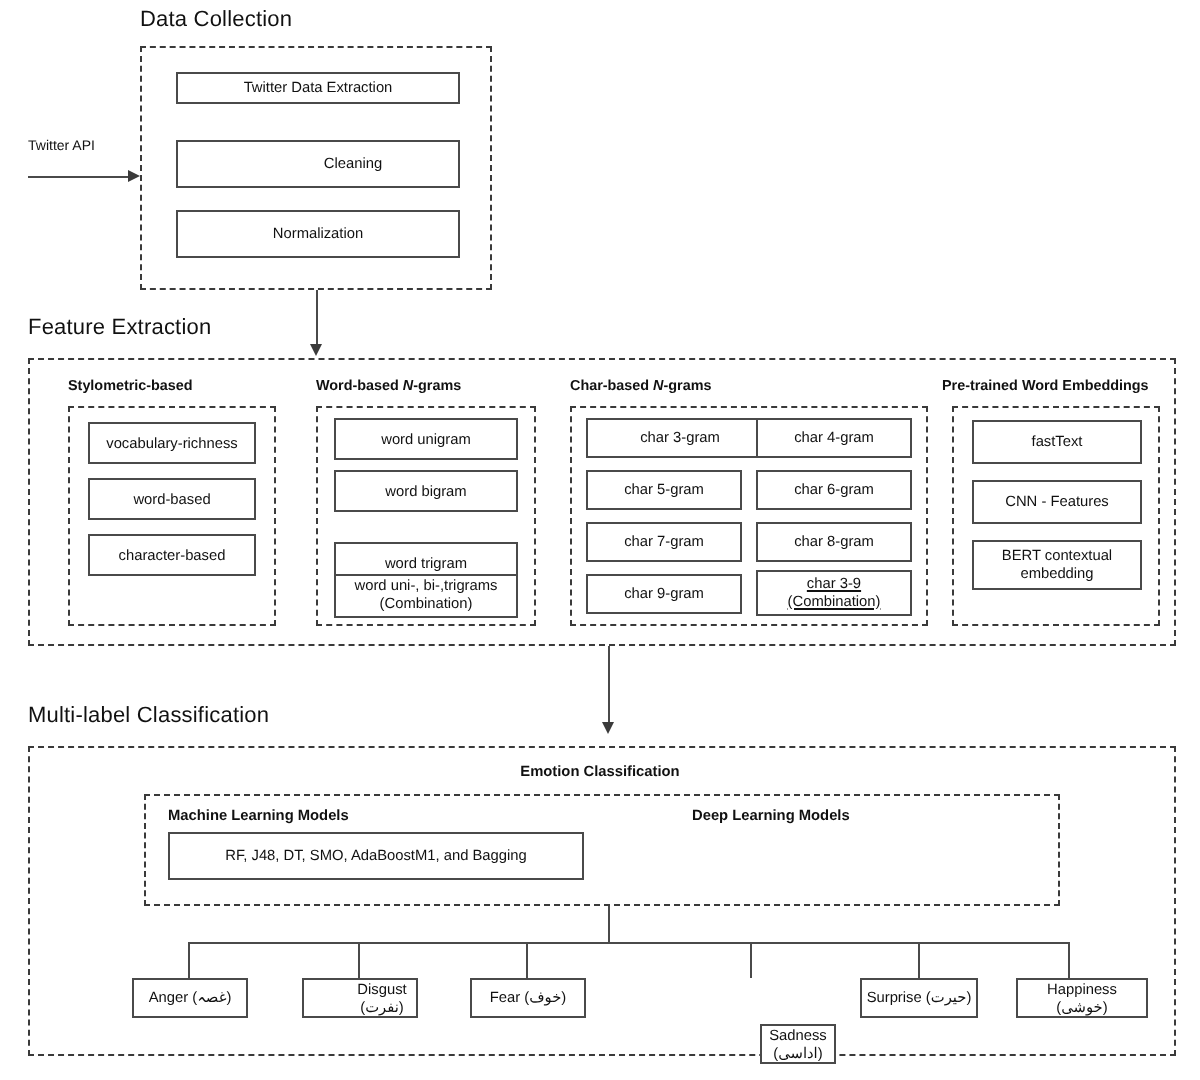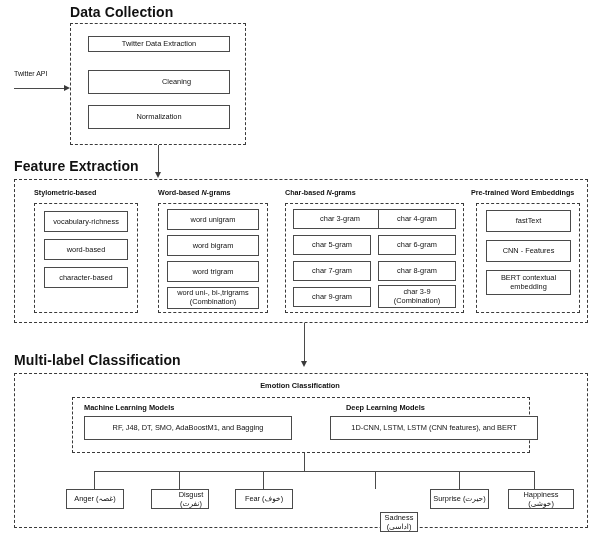--- a/index.html
+++ b/index.html
@@ -13,22 +13,22 @@
     height: 540px;
     background: #ffffff;
     font-family: "Liberation Sans", sans-serif;
     color: #1a1a1a;
     overflow: hidden;
   }
 
   
   .section-title {
     position: absolute;
-    font-size: 14px;
-    font-weight: bold;
+    font-size: 11px;
+    font-weight: normal;
     letter-spacing: 0.1px;
     color: #111111;
     white-space: nowrap;
   }
 
   
   .dashed {
     position: absolute;
     border: 1px dashed #3a3a3a;
     box-sizing: border-box;
@@ -138,38 +138,38 @@
   <div class="box" style="left:44px; top:211px; width:84px; height:21px;">vocabulary-richness</div>
   <div class="box" style="left:44px; top:239px; width:84px; height:21px;">word-based</div>
   <div class="box" style="left:44px; top:267px; width:84px; height:21px;">character-based</div>
 
   <div class="col-title" style="left:158px; top:188px;">
     <span>Word-based </span><span class="ital">N</span><span>-grams</span>
   </div>
   <div class="dashed" style="left:158px; top:203px; width:110px; height:110px;"></div>
   <div class="box" style="left:167px; top:209px; width:92px; height:21px;text-align:right;">word unigram</div>
   <div class="box" style="left:167px; top:235px; width:92px; height:21px;">word bigram</div>
-  <div class="box" style="left:167px; top:261px; width:92px; height:21px;">word  trigram</div>
+  <div class="box" style="left:167px; top:271px; width:92px; height:21px;">word  trigram</div>
   <div class="box two-line" style="left:167px; top:287px; width:92px; height:22px; white-space:pre-line;">word uni-, bi-,trigrams
 (Combination)</div>
 
   <div class="col-title" style="left:285px; top:188px;">
     <span>Char-based </span><span class="ital">N</span><span>-grams</span>
   </div>
   <div class="dashed" style="left:285px; top:203px; width:179px; height:110px;"></div>
 
   <div class="box" style="left:293px; top:209px; width:94px; height:20px;">char 3-gram</div>
   <div class="box" style="left:293px; top:235px; width:78px; height:20px;">char 5-gram</div>
   <div class="box" style="left:293px; top:261px; width:78px; height:20px;">char 7-gram</div>
   <div class="box" style="left:293px; top:287px; width:78px; height:20px;">char 9-gram</div>
 
   <div class="box" style="left:378px; top:209px; width:78px; height:20px;">char 4-gram</div>
   <div class="box" style="left:378px; top:235px; width:78px; height:20px;">char 6-gram</div>
   <div class="box" style="left:378px; top:261px; width:78px; height:20px;">char 8-gram</div>
-  <div class="box two-line" style="left:378px; top:285px; width:78px; height:23px; white-space:pre-line;">char 3-9
+  <div class="box two-line" style="left:378px; top:285px; width:78px; height:23px; white-space:pre-line;text-decoration:underline;">char 3-9
 (Combination)</div>
 
   <div class="col-title" style="left:471px; top:188px;">
     <span>Pre-trained Word Embeddings</span>
   </div>
   <div class="dashed" style="left:476px; top:203px; width:104px; height:110px;"></div>
   <div class="box" style="left:486px; top:210px; width:85px; height:22px;">fastText</div>
   <div class="box" style="left:486px; top:240px; width:85px; height:22px;">CNN - Features</div>
   <div class="box two-line" style="left:486px; top:270px; width:85px; height:25px; white-space:pre-line;">BERT contextual
 embedding</div>
@@ -182,21 +182,20 @@
   <div class="dashed" style="left:14px; top:373px; width:574px; height:155px;"></div>
 
   <div class="block-title" style="left:0; top:381px; width:600px; text-align:center;">Emotion Classification</div>
 
   <div class="dashed" style="left:72px; top:397px; width:458px; height:56px;"></div>
 
   <div class="block-title" style="left:84px; top:403px;">Machine Learning Models</div>
   <div class="box" style="left:84px; top:416px; width:208px; height:24px;">RF, J48, DT, SMO, AdaBoostM1, and Bagging</div>
 
   <div class="block-title" style="left:330px; top:403px;padding-left:16px;">Deep Learning Models</div>
-  <div class="box" style="left:330px; top:416px; width:208px; height:24px;">1D-CNN, LSTM, LSTM (CNN features), and BERT</div>
 
   <div class="vline" style="left:304px; top:453px; height:18px;"></div>
   <div class="hline" style="left:94px; top:471px; width:440px;"></div>
 
   <div class="vline" style="left:94px;  top:471px; height:18px;"></div>
   <div class="vline" style="left:179px; top:471px; height:18px;"></div>
   <div class="vline" style="left:263px; top:471px; height:18px;"></div>
   <div class="vline" style="left:375px; top:471px; height:18px;"></div>
   <div class="vline" style="left:459px; top:471px; height:18px;"></div>
   <div class="vline" style="left:534px; top:471px; height:18px;"></div>

